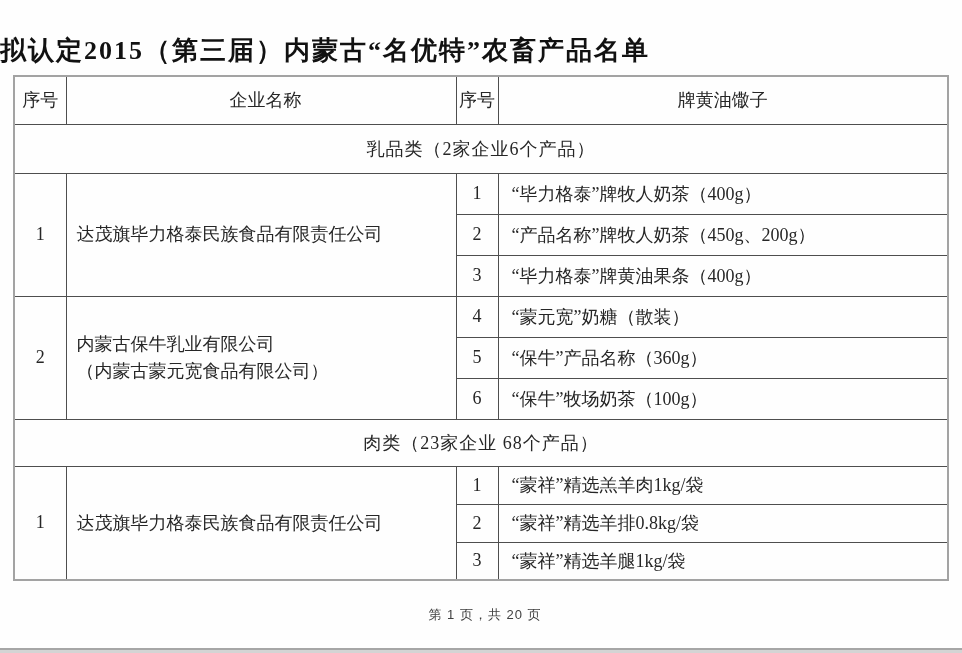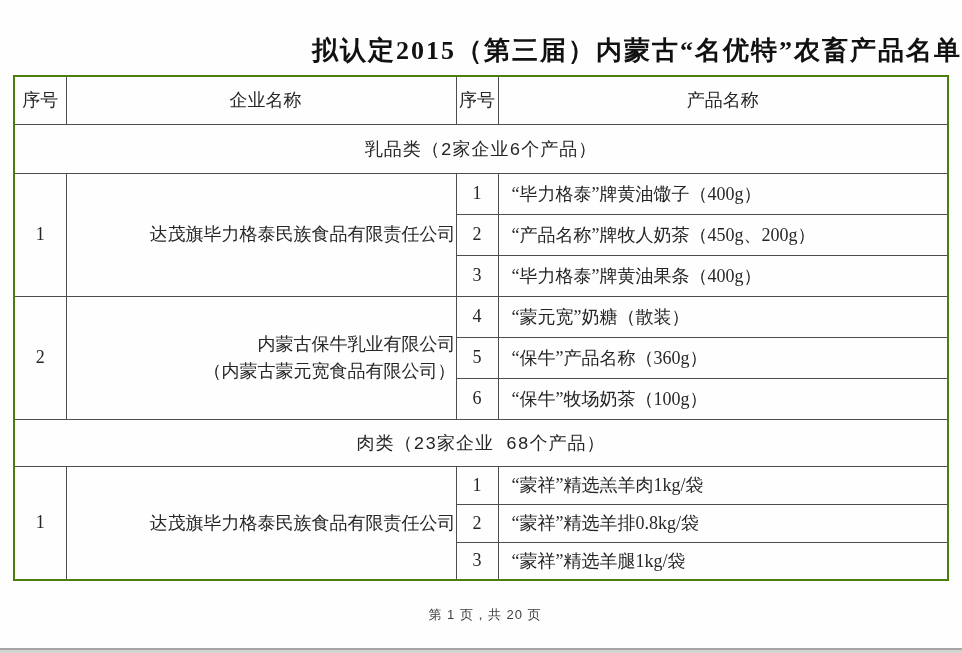--- a/index.html
+++ b/index.html
@@ -7,32 +7,32 @@
     width:962px;height:653px;
     background:#fefefe;
     position:relative;
     overflow:hidden;
     font-family:"Liberation Serif","DejaVu Serif",serif;
     color:#232323;
   }
   .title{
     margin:0;
     padding-top:33px;
-    text-align:right;
+    text-align:left;
     font-size:26px;
     font-weight:bold;
     letter-spacing:2px;
     color:#111;
   }
   table.list{
     border-collapse:collapse;
     table-layout:fixed;
     width:934px;
     margin:7px 0 4px 13px;
-    border:2px solid #4d7c0f;
+    border:2px solid #a3a3a3;
   }
   table.list td, table.list th{
     border:1px solid #4e4e4e;
     padding:0;
     font-size:18px;
     font-weight:normal;
     color:#262626;
     overflow:hidden;
   }
   tr.r-head{height:48px;}
@@ -41,24 +41,23 @@
   tr.r-sec2{height:47px;}
   tr.r-meat{height:38px;}
   .c{text-align:center;}
   .l{text-align:center;padding-left:9px !important;}
   th.hdr{font-weight:bold;font-size:18px;}
   td.section-cell{
     text-align:center;
     font-weight:bold;
     font-size:19px;
     letter-spacing:1px;
-    font-family:Liberation Mono, monospace;
   }
   td.company{
-    text-align:right;
+    text-align:left;
     padding-left:10px !important;
     line-height:1.45;
   }
   td.product{
     text-align:left;
     padding-left:13px !important;
   }
   td.num{font-size:17px;}
   .footer{
     position:absolute;
@@ -87,34 +86,34 @@
     <col style="width:52px">
     <col style="width:390px">
     <col style="width:42px">
     <col style="width:450px">
   </colgroup>
   <tbody>
     <tr class="r-head">
       <th class="hdr c">序号</th>
       <th class="hdr l">企业名称</th>
       <th class="hdr c">序号</th>
-      <th class="hdr c">产品名称</th>
+      <th class="hdr c">牌黄油馓子</th>
     </tr>
 
     <tr class="r-sec1">
       <td class="section-cell" colspan="4">乳品类（2家企业6个产品）</td>
     </tr>
 
     <tr class="r-dairy">
       <td class="c num" rowspan="3">1</td>
       <td class="company" rowspan="3">
         <div>达茂旗毕力格泰民族食品有限责任公司</div>
       </td>
       <td class="c num">1</td>
-      <td class="product">“毕力格泰”牌黄油馓子（400g）</td>
+      <td class="product">“毕力格泰”牌牧人奶茶（400g）</td>
     </tr>
     <tr class="r-dairy">
       <td class="c num">2</td>
       <td class="product">“产品名称”牌牧人奶茶（450g、200g）</td>
     </tr>
     <tr class="r-dairy">
       <td class="c num">3</td>
       <td class="product">“毕力格泰”牌黄油果条（400g）</td>
     </tr>
 

